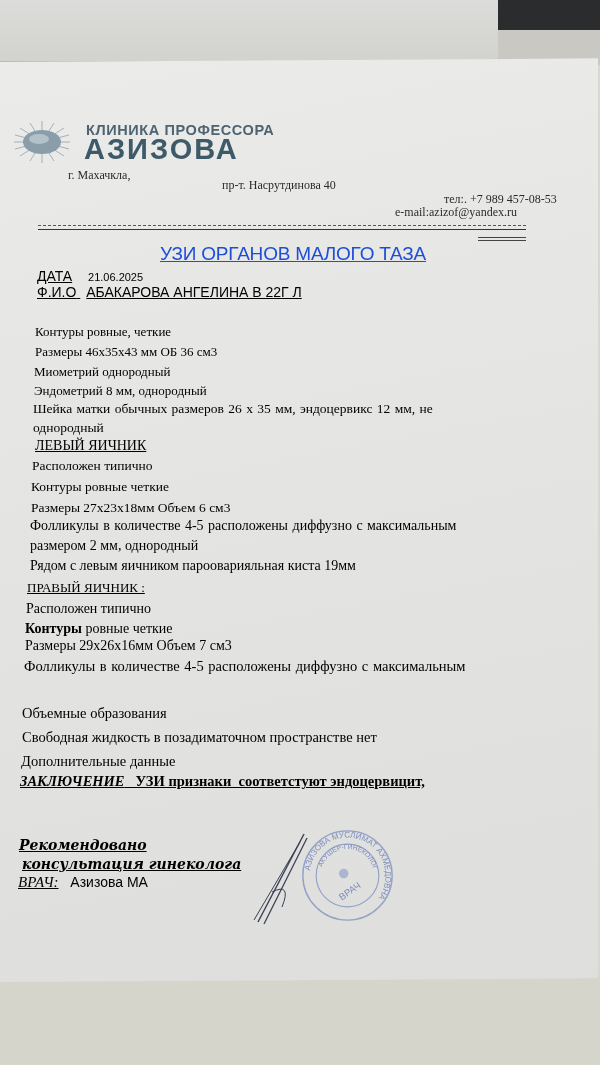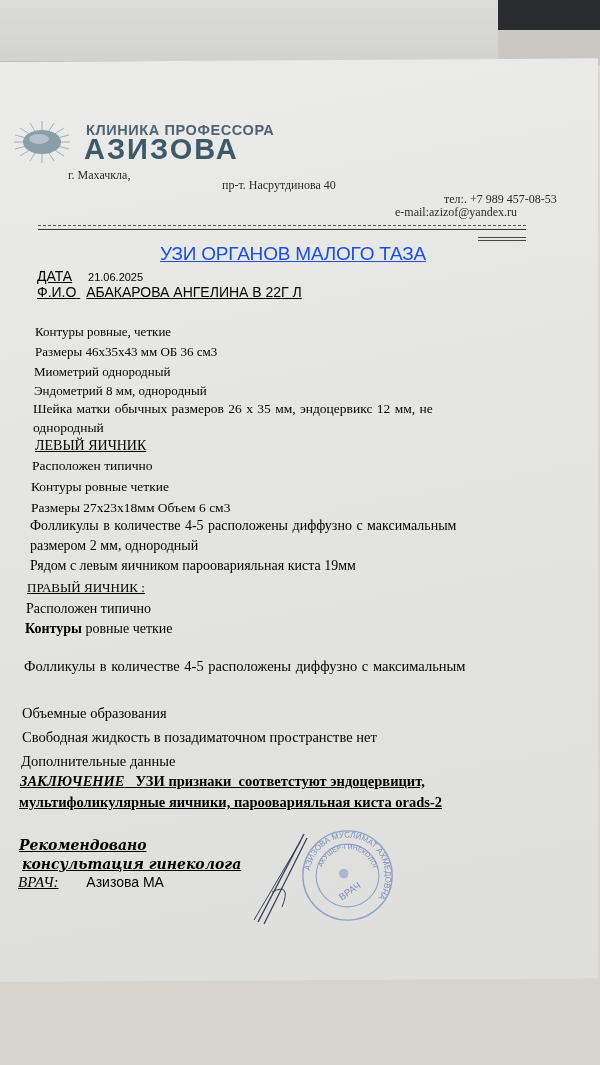--- a/index.html
+++ b/index.html
@@ -152,36 +152,36 @@
   <div class="line" style="left:31px; top:500px; font-size:13.5px;">Размеры 27х23х18мм Объем 6 см3</div>
   <div class="line" style="left:30px; top:518px; font-size:14px; word-spacing:1px;">Фолликулы   в  количестве  4-5  расположены  диффузно  с  максимальным</div>
   <div class="line" style="left:30px; top:538px; font-size:14px;">размером 2 мм, однородный</div>
   <div class="line" style="left:30px; top:558px; font-size:14px;">Рядом с левым яичником парооварияльная киста 19мм</div>
 
   <div class="line u" style="left:27px; top:580px; font-size:13px;">ПРАВЫЙ   ЯИЧНИК :</div>
   <div class="line" style="left:26px; top:601px; font-size:14px;">Расположен типично</div>
   <div class="line" style="left:25px; top:621px; font-size:14px;">
     <span class="b">Контуры</span><span> ровные  четкие</span>
   </div>
+  <div class="line" style="left:25px; top:638px; font-size:14px;">Размеры  29х26х16мм Объем 7 см3</div>
   <div class="line" style="left:24px; top:658px; font-size:14.5px; word-spacing:1px;">Фолликулы  в  количестве  4-5  расположены  диффузно  с  максимальным</div>
 
   <div class="line" style="left:22px; top:705px; font-size:14.5px;">Объемные образования</div>
   <div class="line" style="left:22px; top:729px; font-size:14.5px;">Свободная жидкость в позадиматочном пространстве нет</div>
   <div class="line u b" style="left:20px; top:773px; font-size:14.5px;">
     <span class="i">ЗАКЛЮЧЕНИЕ</span><span style="white-space:pre;">   УЗИ признаки  соответстуют эндоцервицит,</span>
   </div>
 
   <div class="line" style="left:21px; top:753px; font-size:14.5px;">Дополнительные данные</div>
-  <div class="line u b" style="left:19px; top:794px; font-size:14.5px;">мультифоликулярные яичники, парооварияльная киста orads-2</div>
 
   <div class="line u b i" style="left:19px; top:837px; font-size:14px; font-family:'DejaVu Serif', serif;">Рекомендовано</div>
   <div class="line u b i" style="left:22px; top:856px; font-size:14px; font-family:'DejaVu Serif', serif;">консультация гинеколога</div>
   <div class="line" style="left:18px; top:874px; font-size:15px;">
     <span class="u i" style="padding-right:8px;">ВРАЧ:</span>
-    <span class="sans" style="font-size:14px;margin-left:16px;">Азизова МА</span>
+    <span class="sans" style="font-size:14px;">Азизова МА</span>
   </div>
 
   <svg class="signature" viewBox="0 0 60 95">
     <path d="M52 2 L6 90" stroke="#3a3f55" stroke-width="1.4" fill="none"></path>
     <path d="M55 6 L12 92" stroke="#3a3f55" stroke-width="1.2" fill="none"></path>
     <path d="M48 10 L2 88" stroke="#3a3f55" stroke-width="1" fill="none"></path>
     <path d="M20 60 Q40 50 30 75" stroke="#3a3f55" stroke-width="1" fill="none"></path>
   </svg>
 
   <svg class="stamp" viewBox="0 0 100 100">

